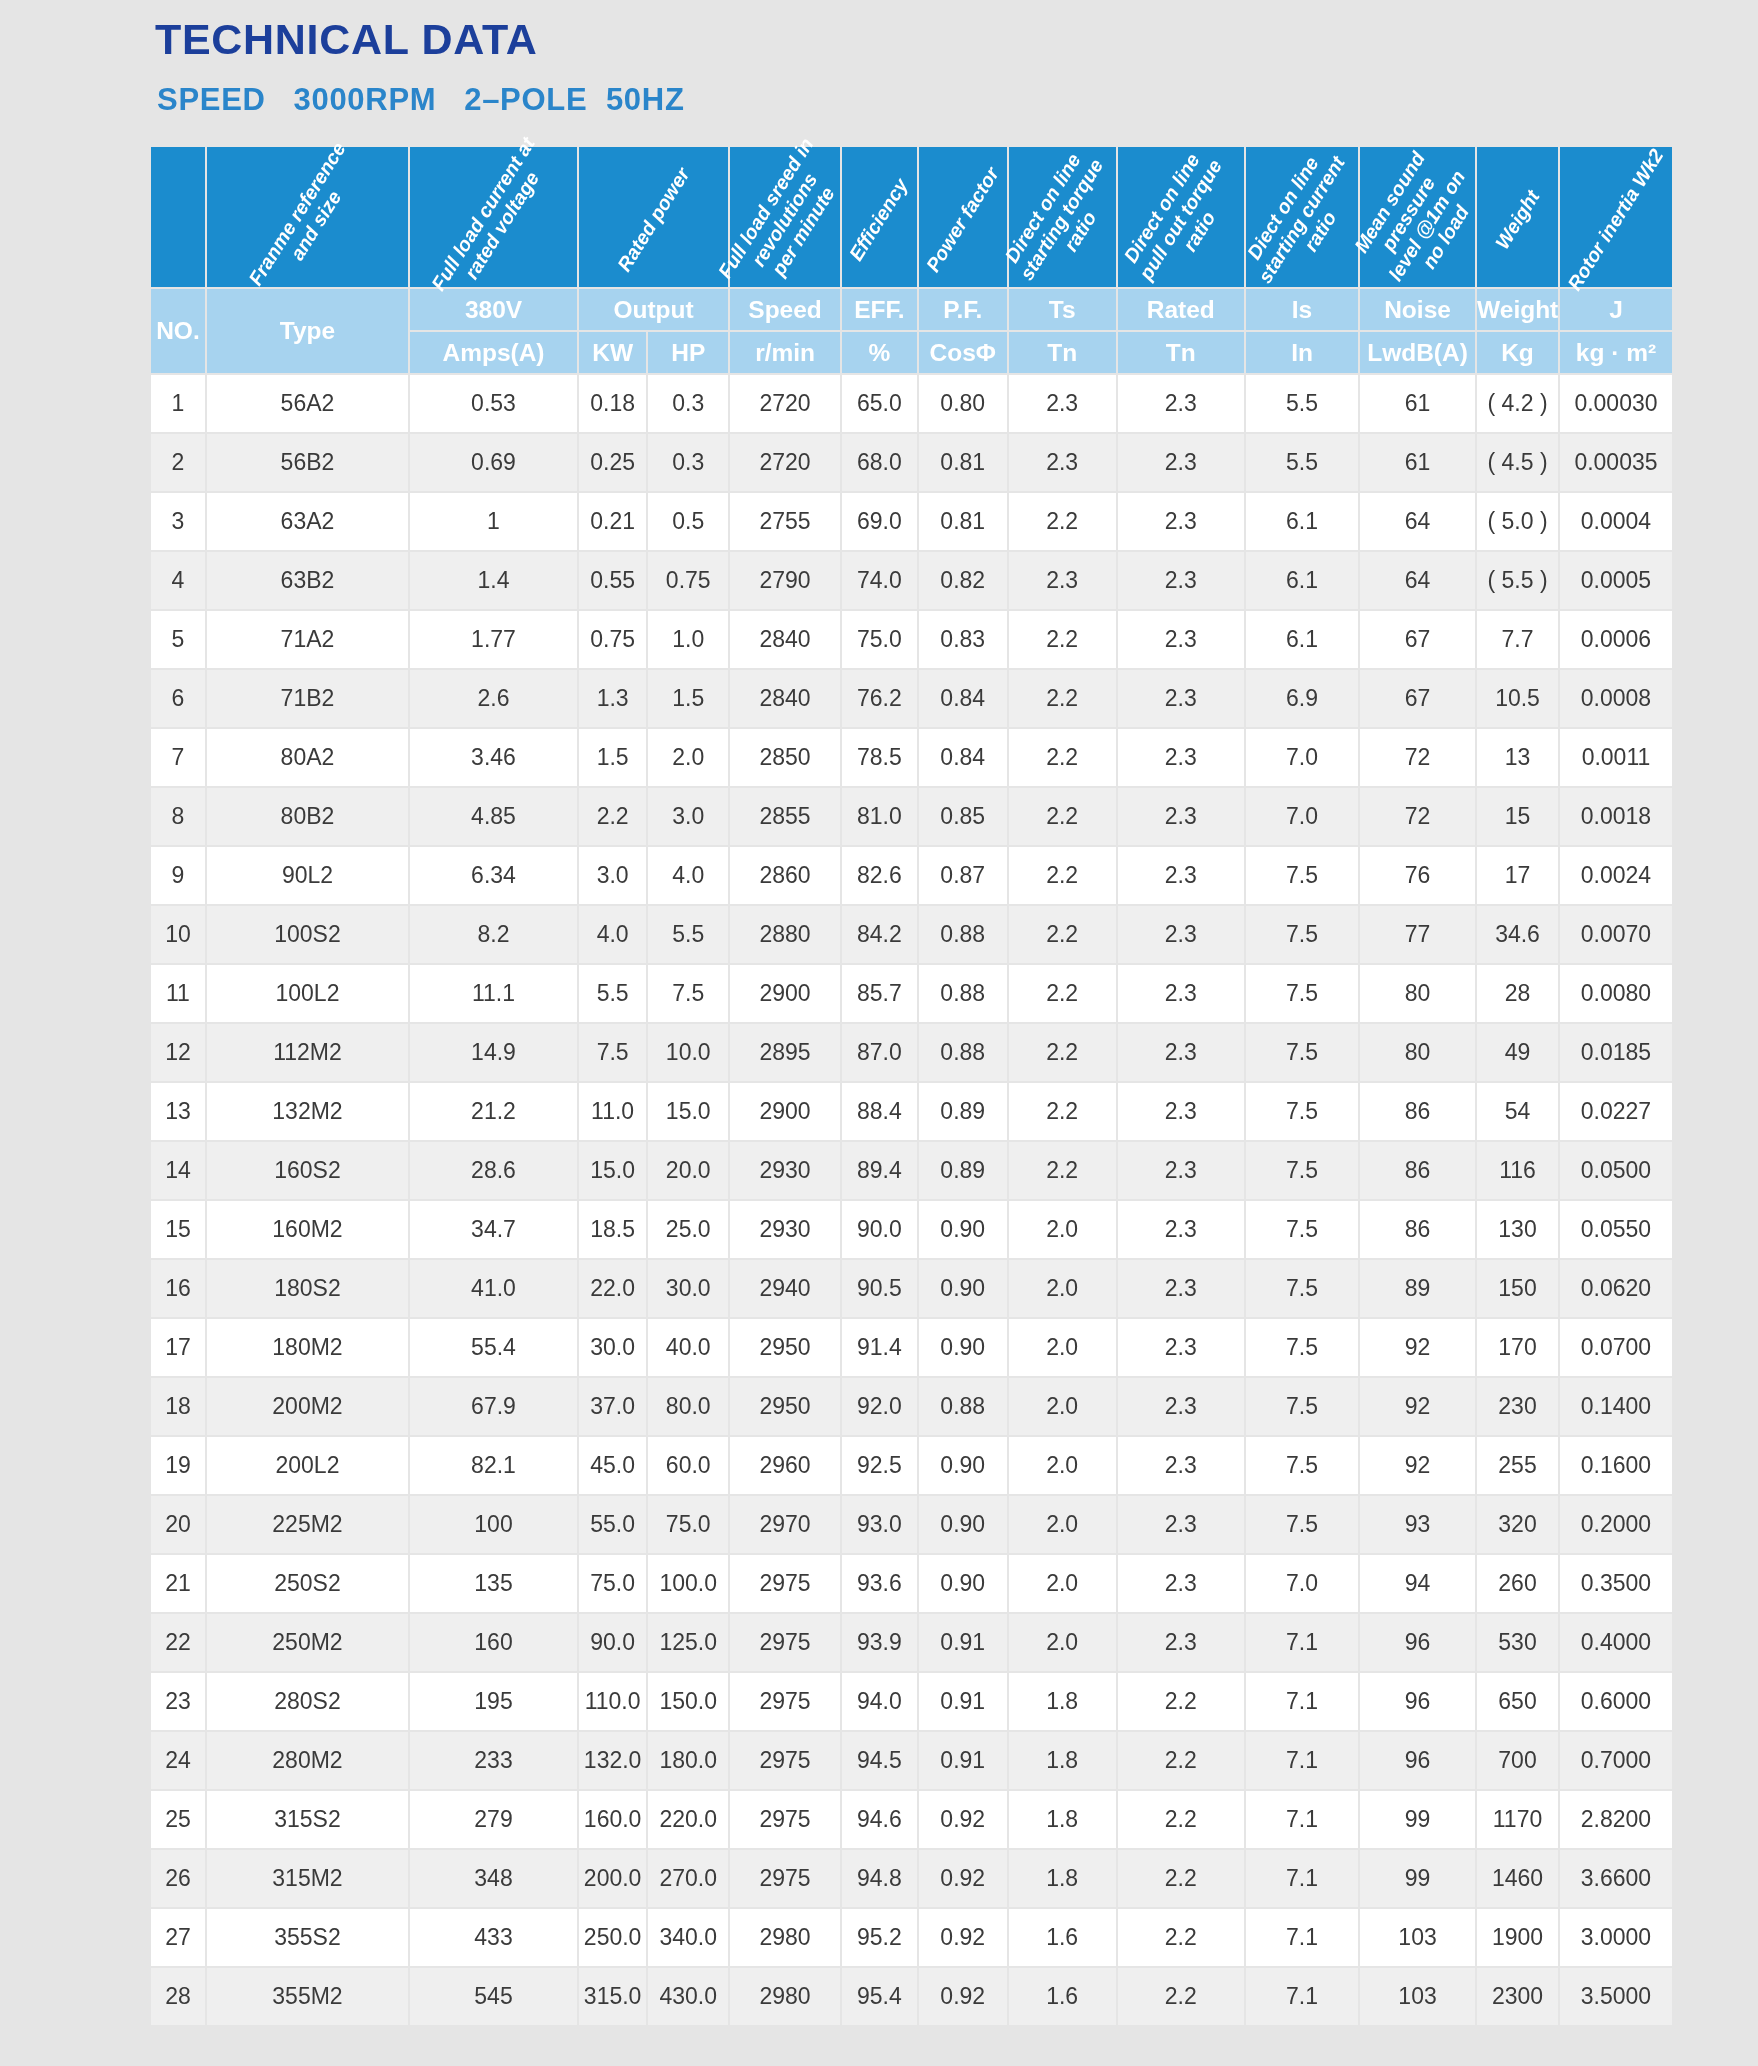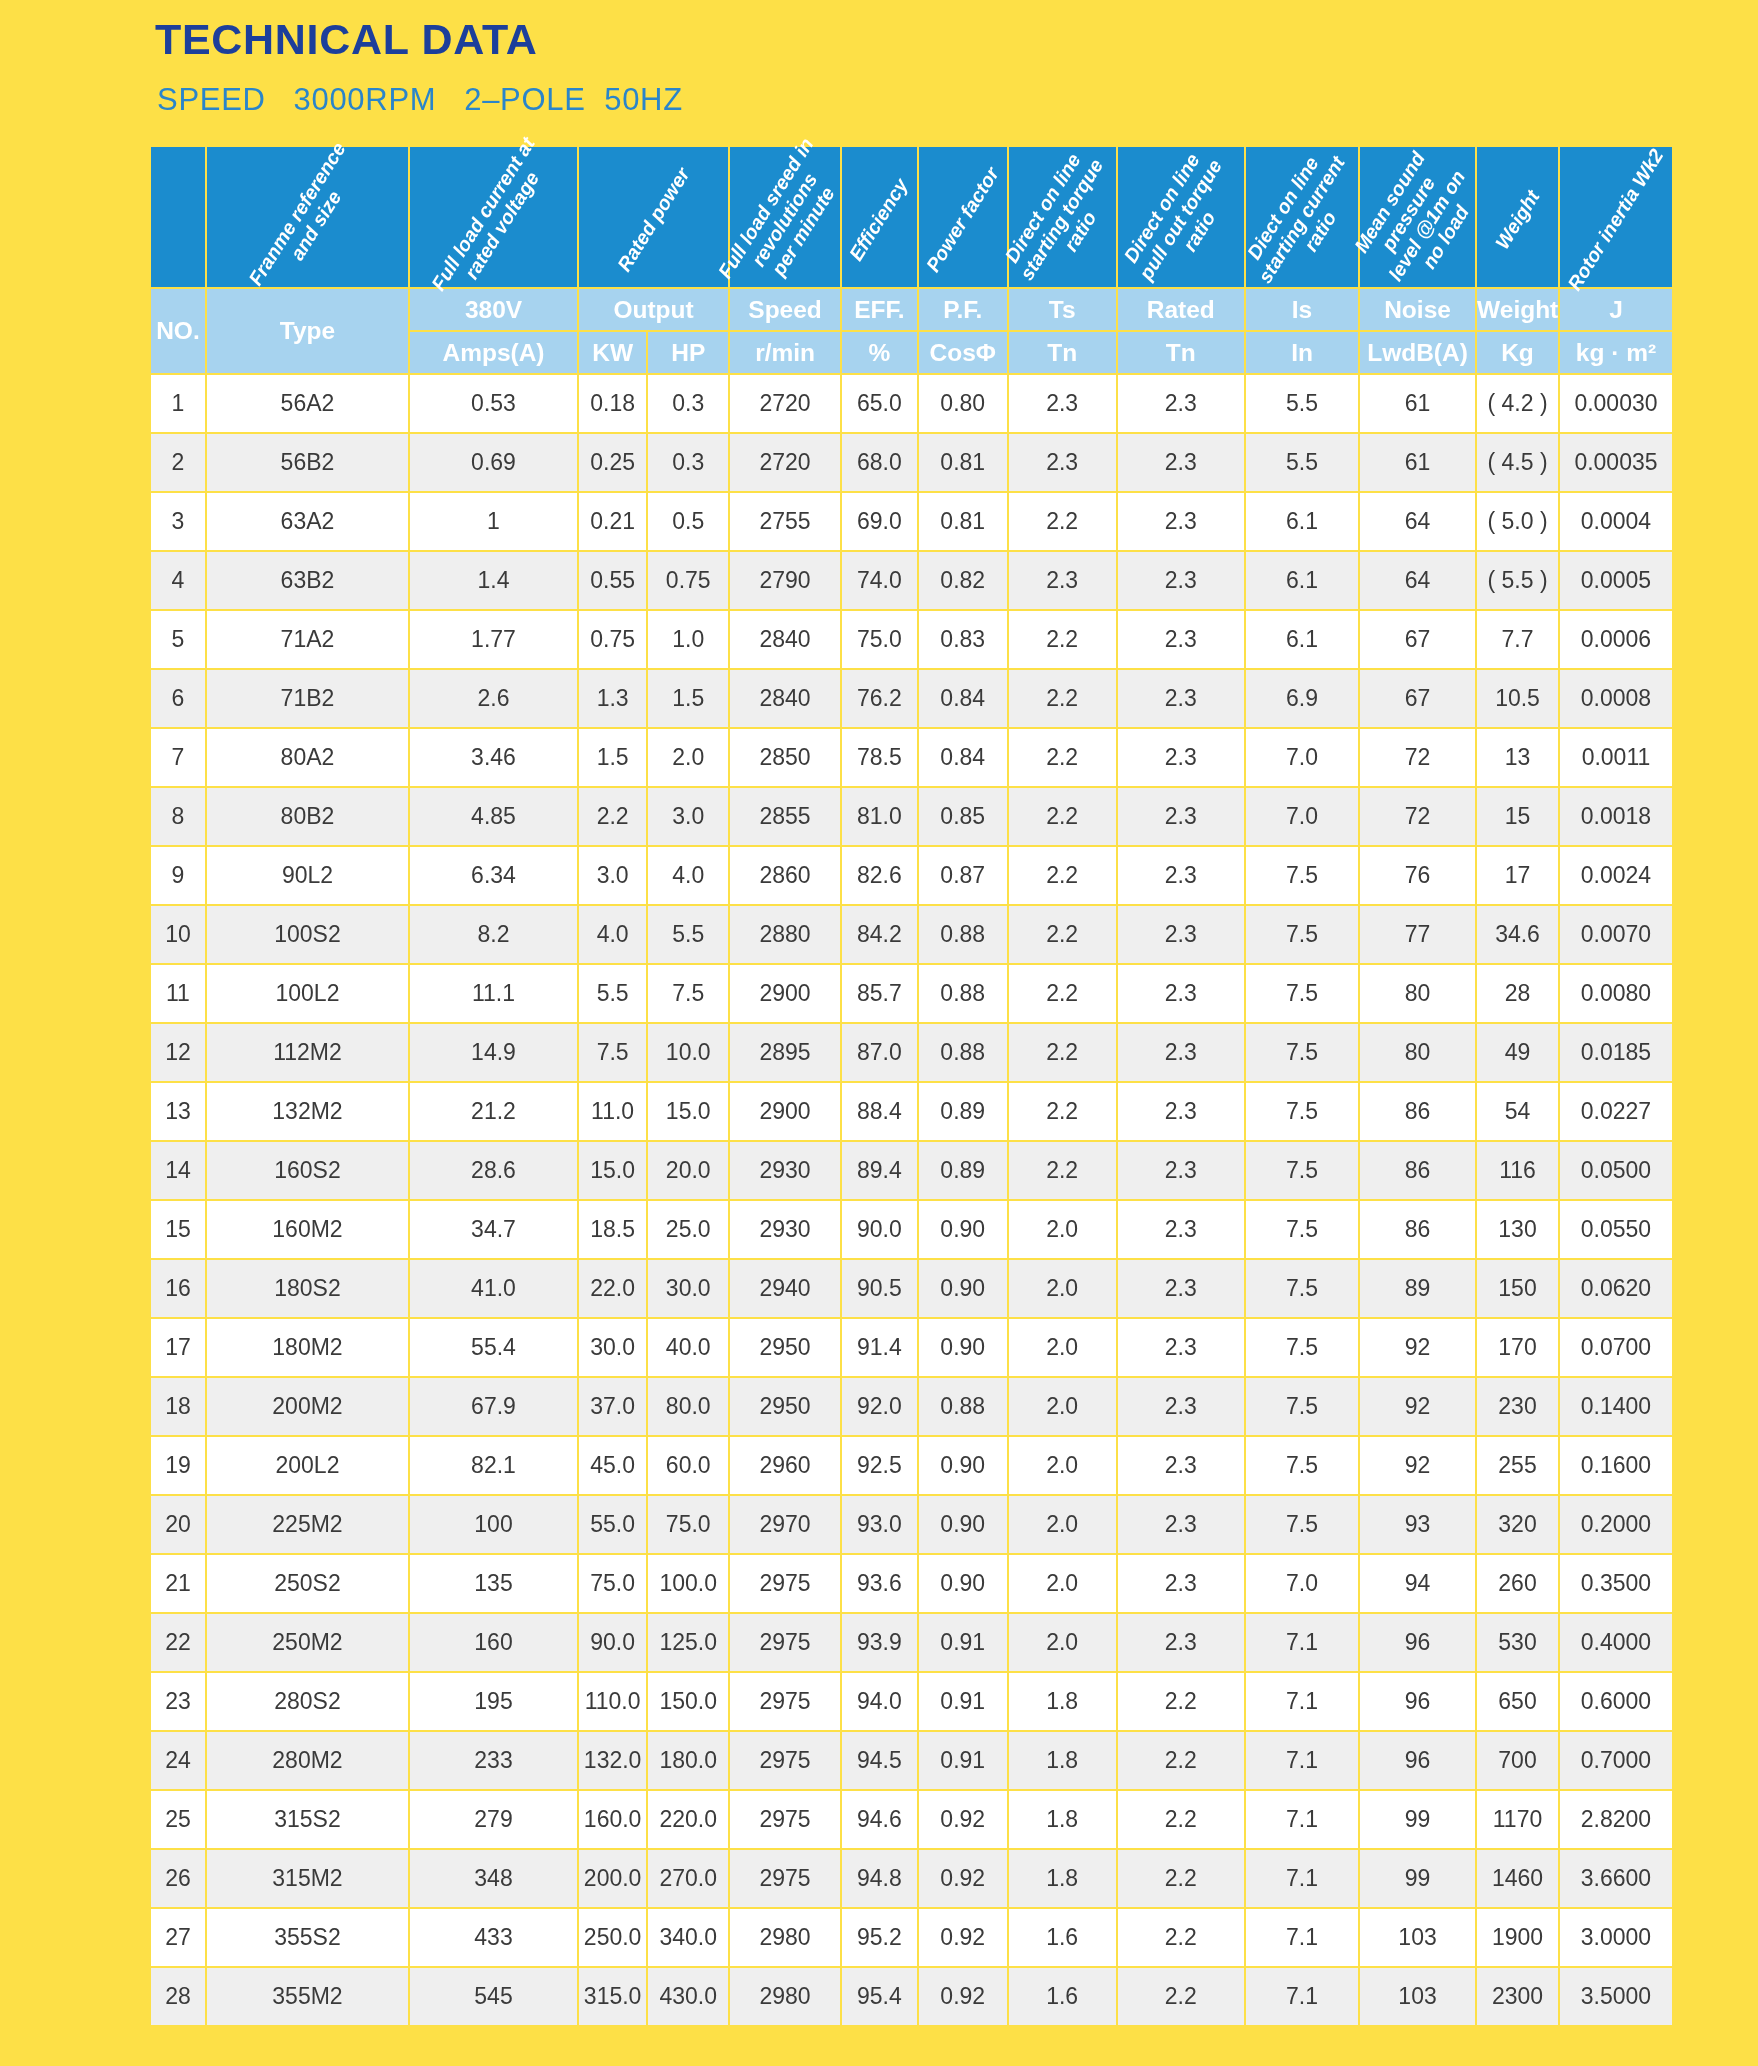--- a/index.html
+++ b/index.html
@@ -1,37 +1,37 @@
 <!DOCTYPE html>
 <html style="font-size:11.2px"><head>
 <meta charset="utf-8">
 <style>
   html,body{margin:0;padding:0;background:#ffffff;}
   .page{
     position:relative;
     width:1758px;
     height:2066px;
-    background:#fde047;
+    background:#e5e5e5;
     font-family:"Liberation Sans", sans-serif;
     overflow:hidden;
   }
   .page-title{
     position:absolute;
     left:155px; top:15.4px;
     font-size:43px;
     font-weight:bold;
     letter-spacing:0.7px;
     color:#1c3f9b;
     white-space:pre;
   }
   .page-subtitle{
     position:absolute;
     left:157px; top:82px;
     font-size:31px;
-    font-weight:normal;
+    font-weight:bold;
     color:#2a85ca;
     white-space:pre;
     letter-spacing:0.7px;
   }
   table.spec{
     position:absolute;
     left:149px; top:145px;
     border-collapse:separate;
     border-spacing:2.8px;
     table-layout:fixed;

